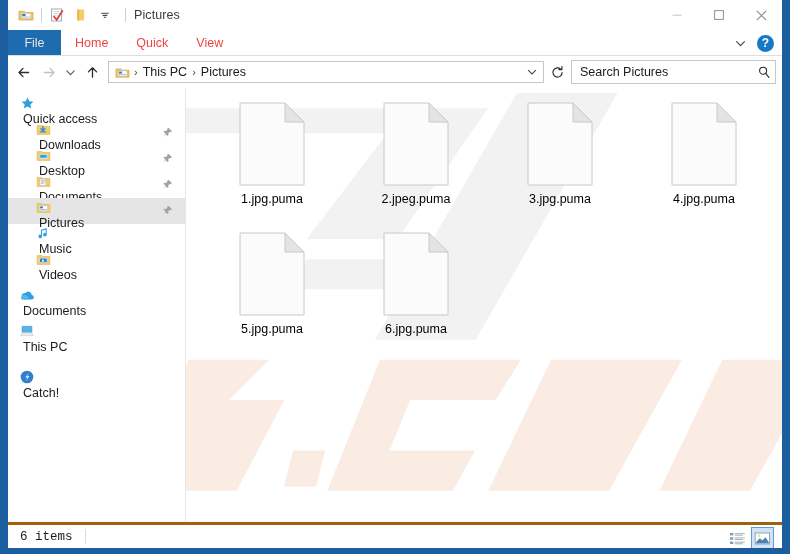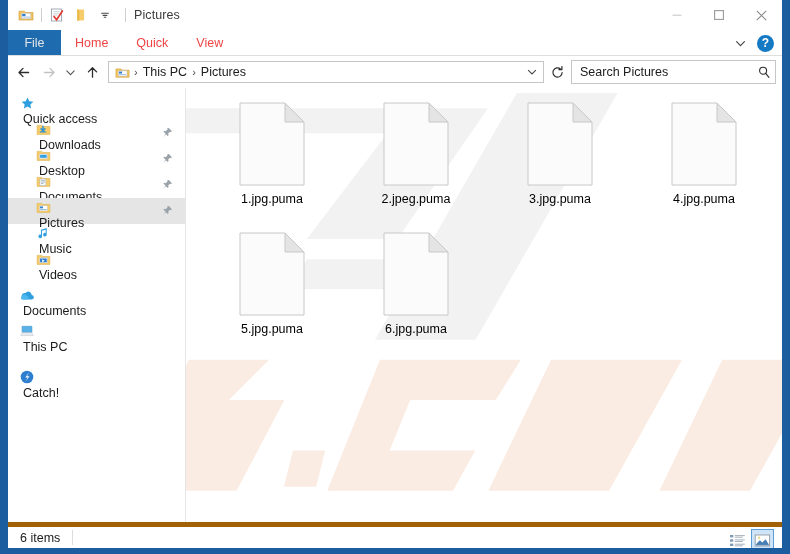--- a/index.html
+++ b/index.html
@@ -205,24 +205,25 @@
   }
   .file-name {
     font-size: 12.5px; color: #000000;
     margin-top: 6px; text-align: center;
     white-space: nowrap;
   }
 
   
   .statusbar {
     height: 26px; flex: 0 0 26px;
-    border-top: 5px solid #a16207;
+    border-top: 3px solid #a16207;
     display: flex; align-items: center;
     background: #ffffff;
     position: relative;
+    font-family: Liberation Mono, monospace;
   }
   .status-text {
     font-size: 12.5px; color: #1b1b1b;
     margin-left: 12px;
   }
   .status-sep {
     width: 1px; height: 15px; background: #dcdcdc; margin-left: 12px;
   }
   .viewbtns {
     position: absolute; right: 8px; top: 0; height: 26px;

